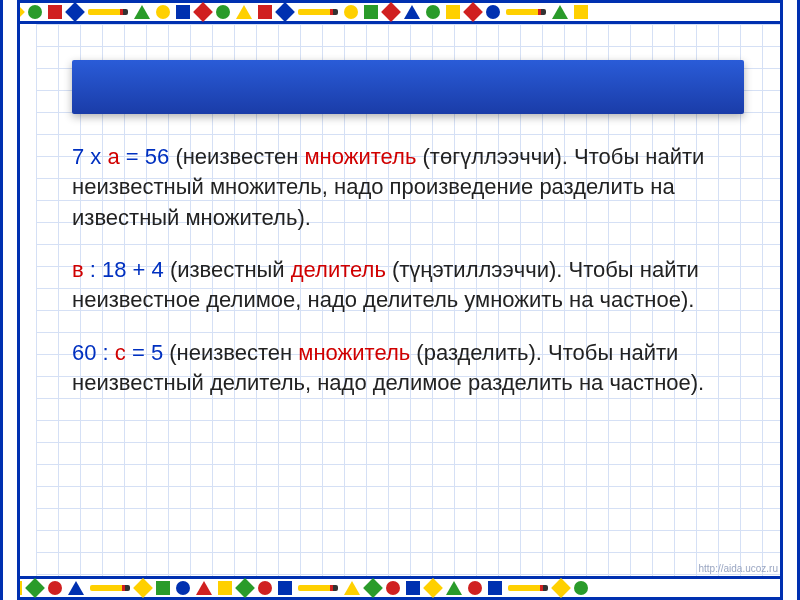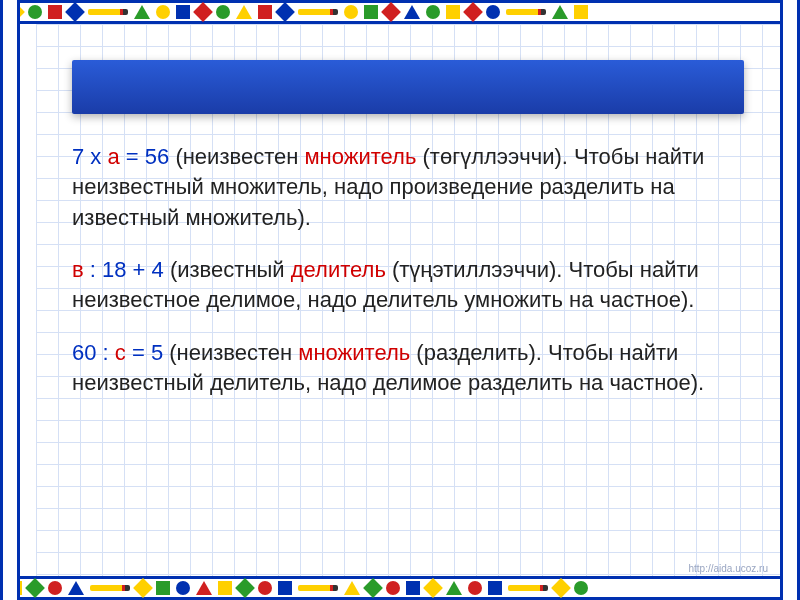--- a/index.html
+++ b/index.html
@@ -80,21 +80,21 @@
     font-size: 22px;
     line-height: 1.38;
     color: #222;
   }
   .para { margin-bottom: 22px; }
   .eq-main { color: #0030c0; font-weight: 500; }
   .var { color: #d00000; font-weight: 500; }
   .term { color: #d00000; }
   .footer-link {
     position: absolute;
-    right: 12px;
+    right: 2px;
     bottom: 2px;
     font-size: 10px;
     color: #9aa6c2;
   }
 </style>
 </head>
 <body>
 
 <div class="border-top">
   <div class="shapes-row">

